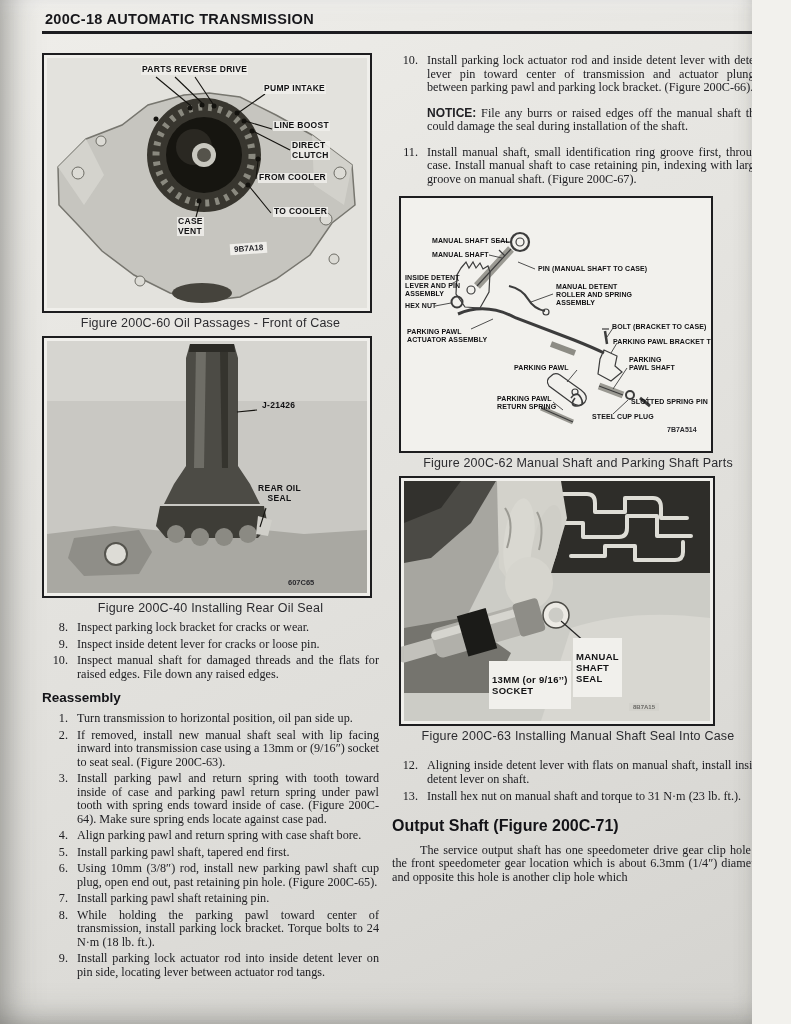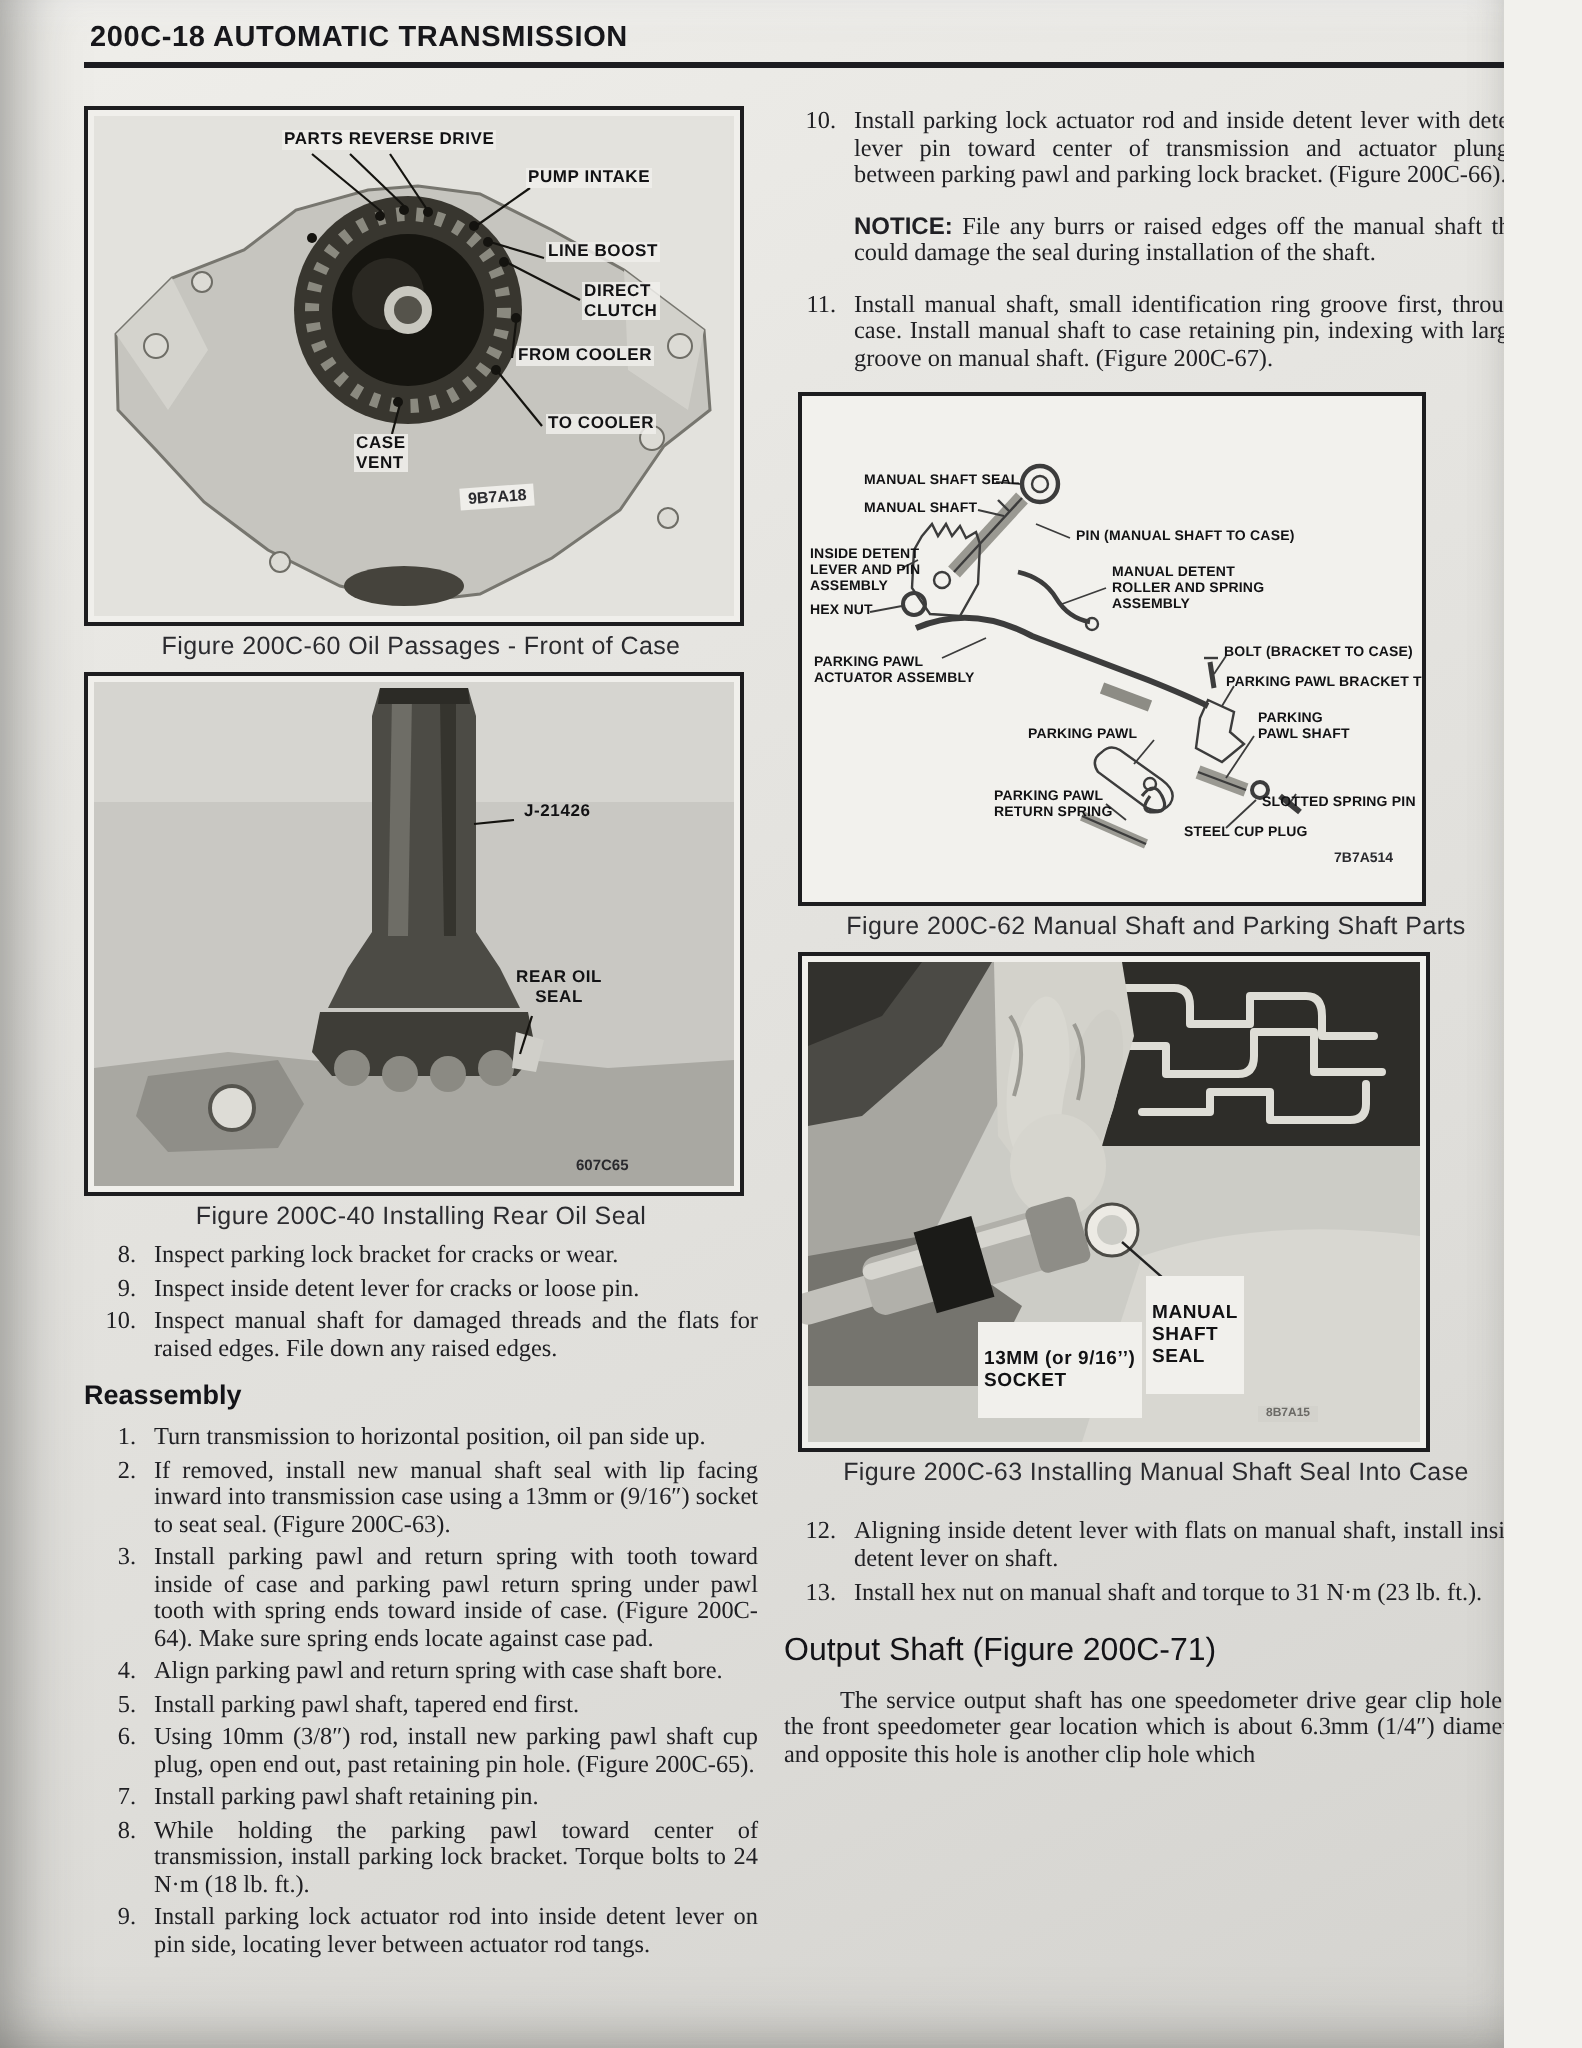--- a/index.html
+++ b/index.html
@@ -37,21 +37,21 @@
 
   .li{display:flex;margin-bottom:3px;font-size:12.2px;line-height:13.5px;}
   .li .num{width:26px;min-width:26px;text-align:right;padding-right:9px;}
   .li .txt{flex:1;text-align:justify;}
   .subhead{font-family:"Liberation Sans",sans-serif;font-weight:bold;font-size:13.5px;
            color:#141418;margin:9px 0 7px;}
   .notice{margin:12px 0 12px 35px;font-size:12.2px;line-height:13.5px;text-align:justify;}
   .notice .nlab{font-family:"Liberation Sans",sans-serif;font-weight:bold;font-size:12px;}
   .h1{font-family:"Liberation Sans",sans-serif;font-weight:bold;font-size:18.5px;
       letter-spacing:.3px;color:#131317;margin:18px 0 0;}
-  .h2{font-family:"Liberation Sans",sans-serif;font-weight:normal;font-size:16px;
+  .h2{font-family:"Liberation Sans",sans-serif;font-weight:bold;font-size:16px;
       color:#131317;margin:13px 0 0;}
   .para{margin-top:9px;font-size:12.2px;line-height:13.5px;text-align:justify;text-indent:28px;}
   .mt6{margin-top:6px;} .mt16{margin-top:16px;}
 </style>
 </head>
 <body>
 
 <div class="page">
   <div class="hdr">200C-18  AUTOMATIC TRANSMISSION</div>
   <div class="hdr-rule"></div>

